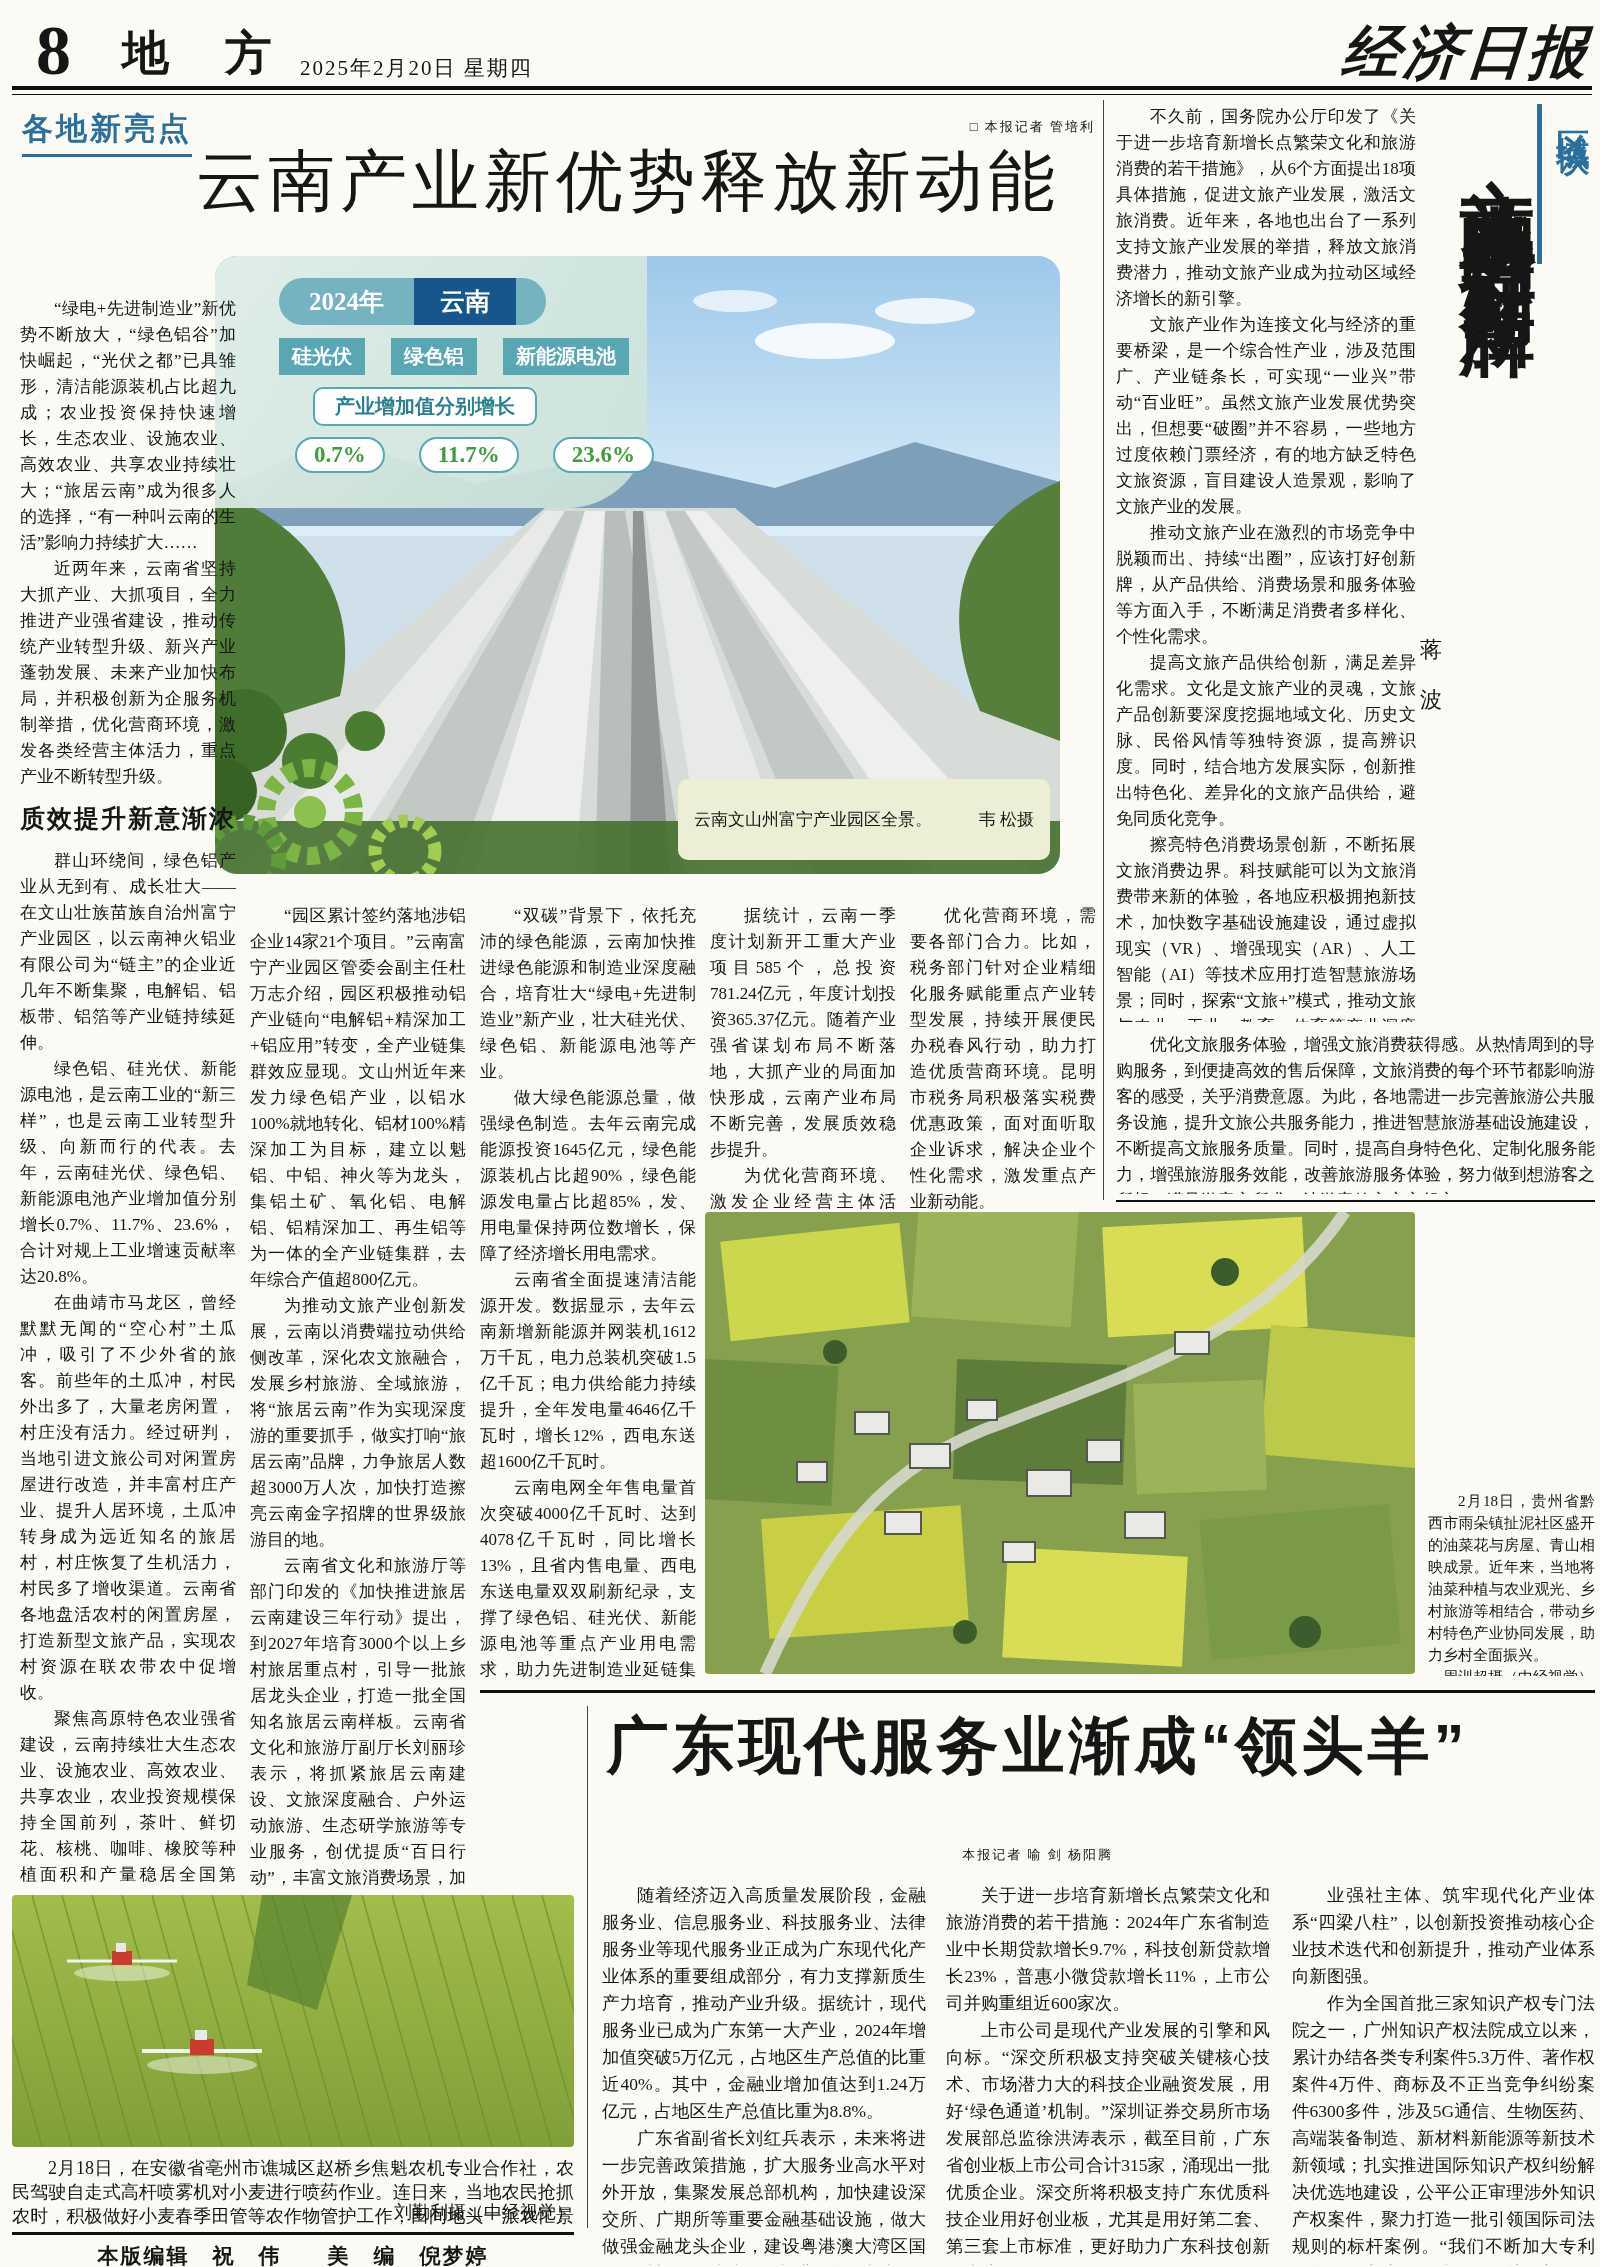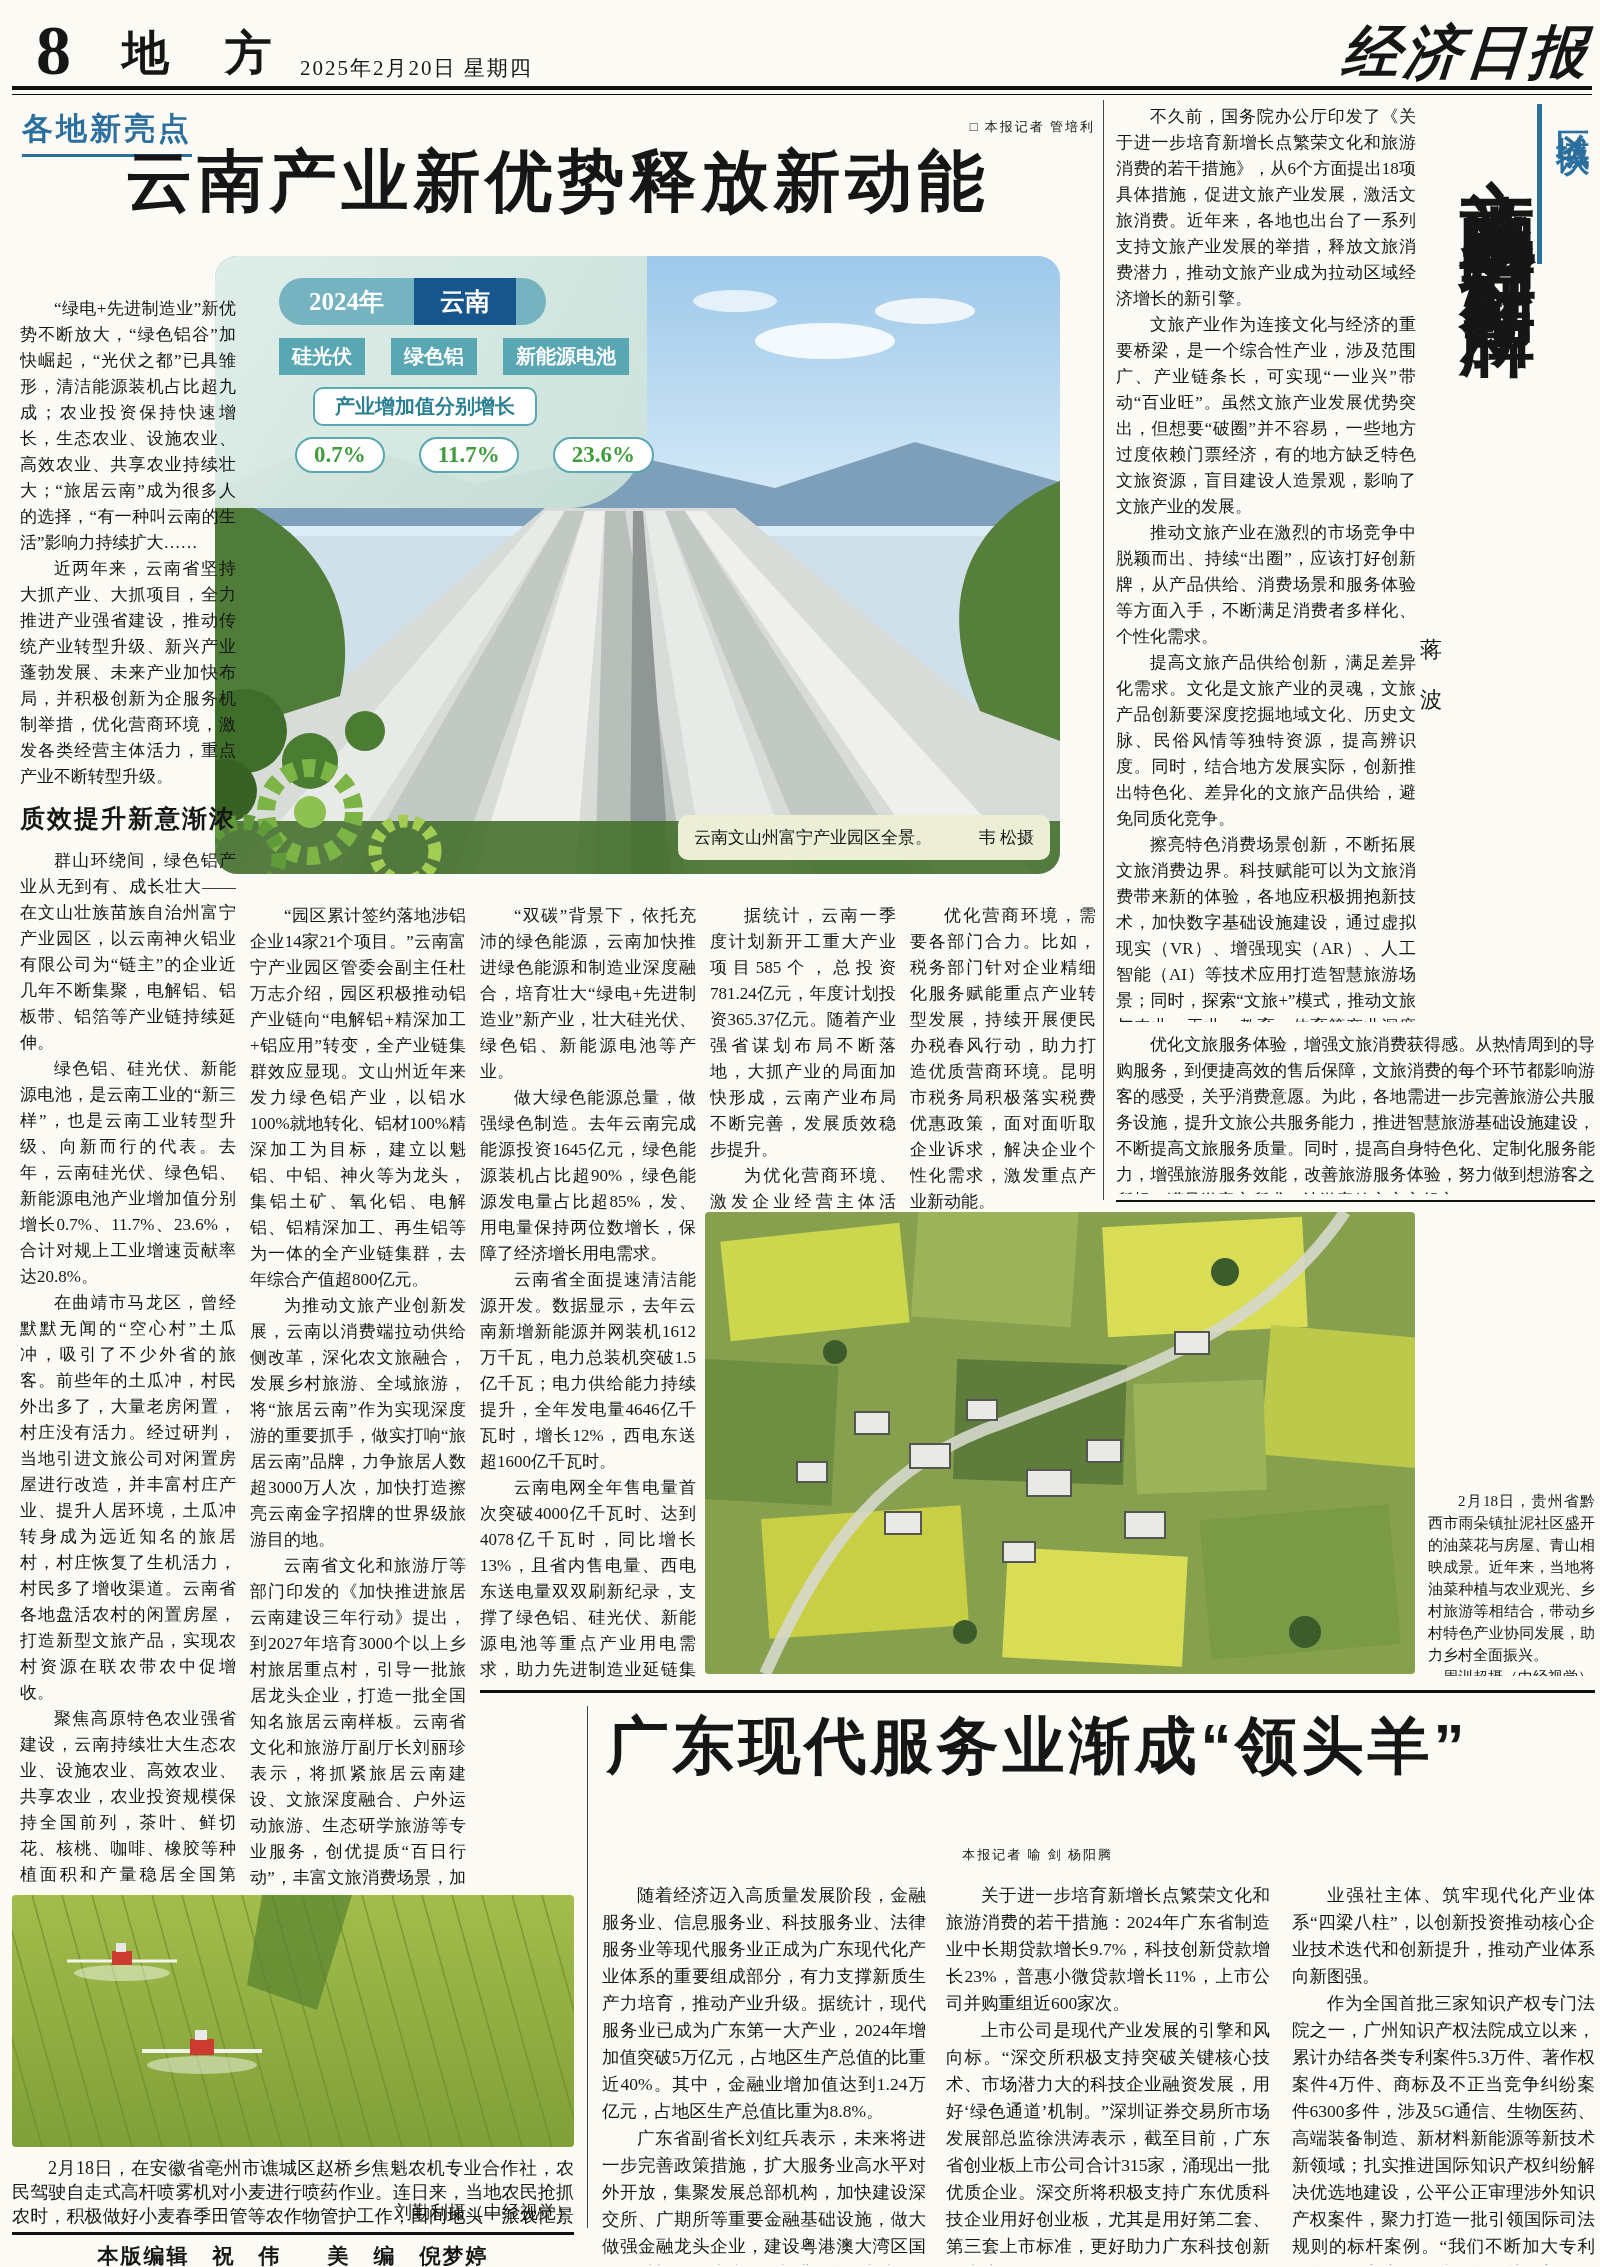--- a/index.html
+++ b/index.html
@@ -8,21 +8,21 @@
   .abs{position:absolute;}
   .sans{font-family:"Liberation Sans","DejaVu Sans",sans-serif;}
   
   .pgnum{font-size:70px;font-weight:bold;line-height:1;}
   .section{font-size:47px;font-weight:bold;letter-spacing:22px;line-height:1;}
   .date{font-size:21px;letter-spacing:2px;}
   .masthead{font-size:58px;font-weight:bold;font-style:italic;letter-spacing:4px;transform:skewX(-4deg);}
   .toprule{border-top:4px solid #111;border-bottom:1px solid #111;height:4px;}
   
   .kicker{font-size:31px;font-weight:bold;color:#2b6f9f;border-bottom:3px solid #2b6f9f;padding-bottom:4px;letter-spacing:3px;}
-  .h1{font-size:67px;font-weight:700;letter-spacing:5px;text-align:center;line-height:1.1;}
+  .h1{font-size:67px;font-weight:400;letter-spacing:5px;text-align:right;line-height:1.1;}
   .h2{font-size:62px;font-weight:900;letter-spacing:4px;text-align:center;line-height:1.1;}
   .byline{font-size:13px;letter-spacing:2px;}
   
   .col{overflow:hidden;text-align:justify;font-size:17px;line-height:26px;}
   .col .p{margin:0;text-indent:2em;}
   .subhead{font-size:25px;font-weight:bold;text-align:center;margin:16px 0;letter-spacing:2px;}
   
   #photo-block{border-radius:22px;overflow:hidden;background:#cfe0ea;}
   #info-panel{position:absolute;left:0;top:0;width:432px;height:252px;
       background:linear-gradient(135deg,rgba(226,239,232,.96),rgba(203,226,216,.9));
@@ -32,21 +32,21 @@
   .pill .r{background:#17568c;color:#fff;font-size:25px;padding:7px 26px;}
   .pill .cap{background:#74b3bf;width:30px;}
   .tagrow{margin-top:13px;display:flex;gap:26px;}
   .tagrow span{background:#58a7b3;color:#fff;font-weight:bold;font-size:20px;padding:5px 13px;border-radius:0;white-space:nowrap;}
   .measure{display:inline-block;margin:12px 0 0 34px;background:#fff;border:2px solid #58a7b3;color:#2b7f92;
       font-weight:bold;font-size:20px;padding:4px 20px;border-radius:10px;}
   .valrow{margin-top:11px;display:flex;gap:34px;margin-left:16px;}
   .valrow span{background:#fff;border:2px solid #58a7b3;color:#3f9d3c;font-weight:bold;font-size:23px;
       padding:3px 17px;border-radius:20px;}
   #photo-caption-box{position:absolute;right:10px;bottom:14px;width:372px;background:#edeed6;border-radius:10px;
-      padding:11px 16px;display:flex;justify-content:space-between;font-size:17px;box-sizing:border-box;}
+      padding:29px 16px;display:flex;justify-content:space-between;font-size:17px;box-sizing:border-box;}
   
   .vert{writing-mode:vertical-rl;}
   .region-label{font-size:33px;font-weight:bold;color:#2b6f9f;border-left:5px solid #2b6f9f;padding-left:8px;letter-spacing:6px;}
   .region-headline{font-size:76px;font-weight:900;letter-spacing:14px;line-height:1.25;}
   .region-author{font-size:22px;letter-spacing:22px;}
   .rule{background:#111;}
   .vrule{width:1px;background:#444;}
   
   .caption{font-size:17px;line-height:23px;text-align:justify;overflow:hidden;}
   .caption .p{margin:0;text-indent:2em;}

